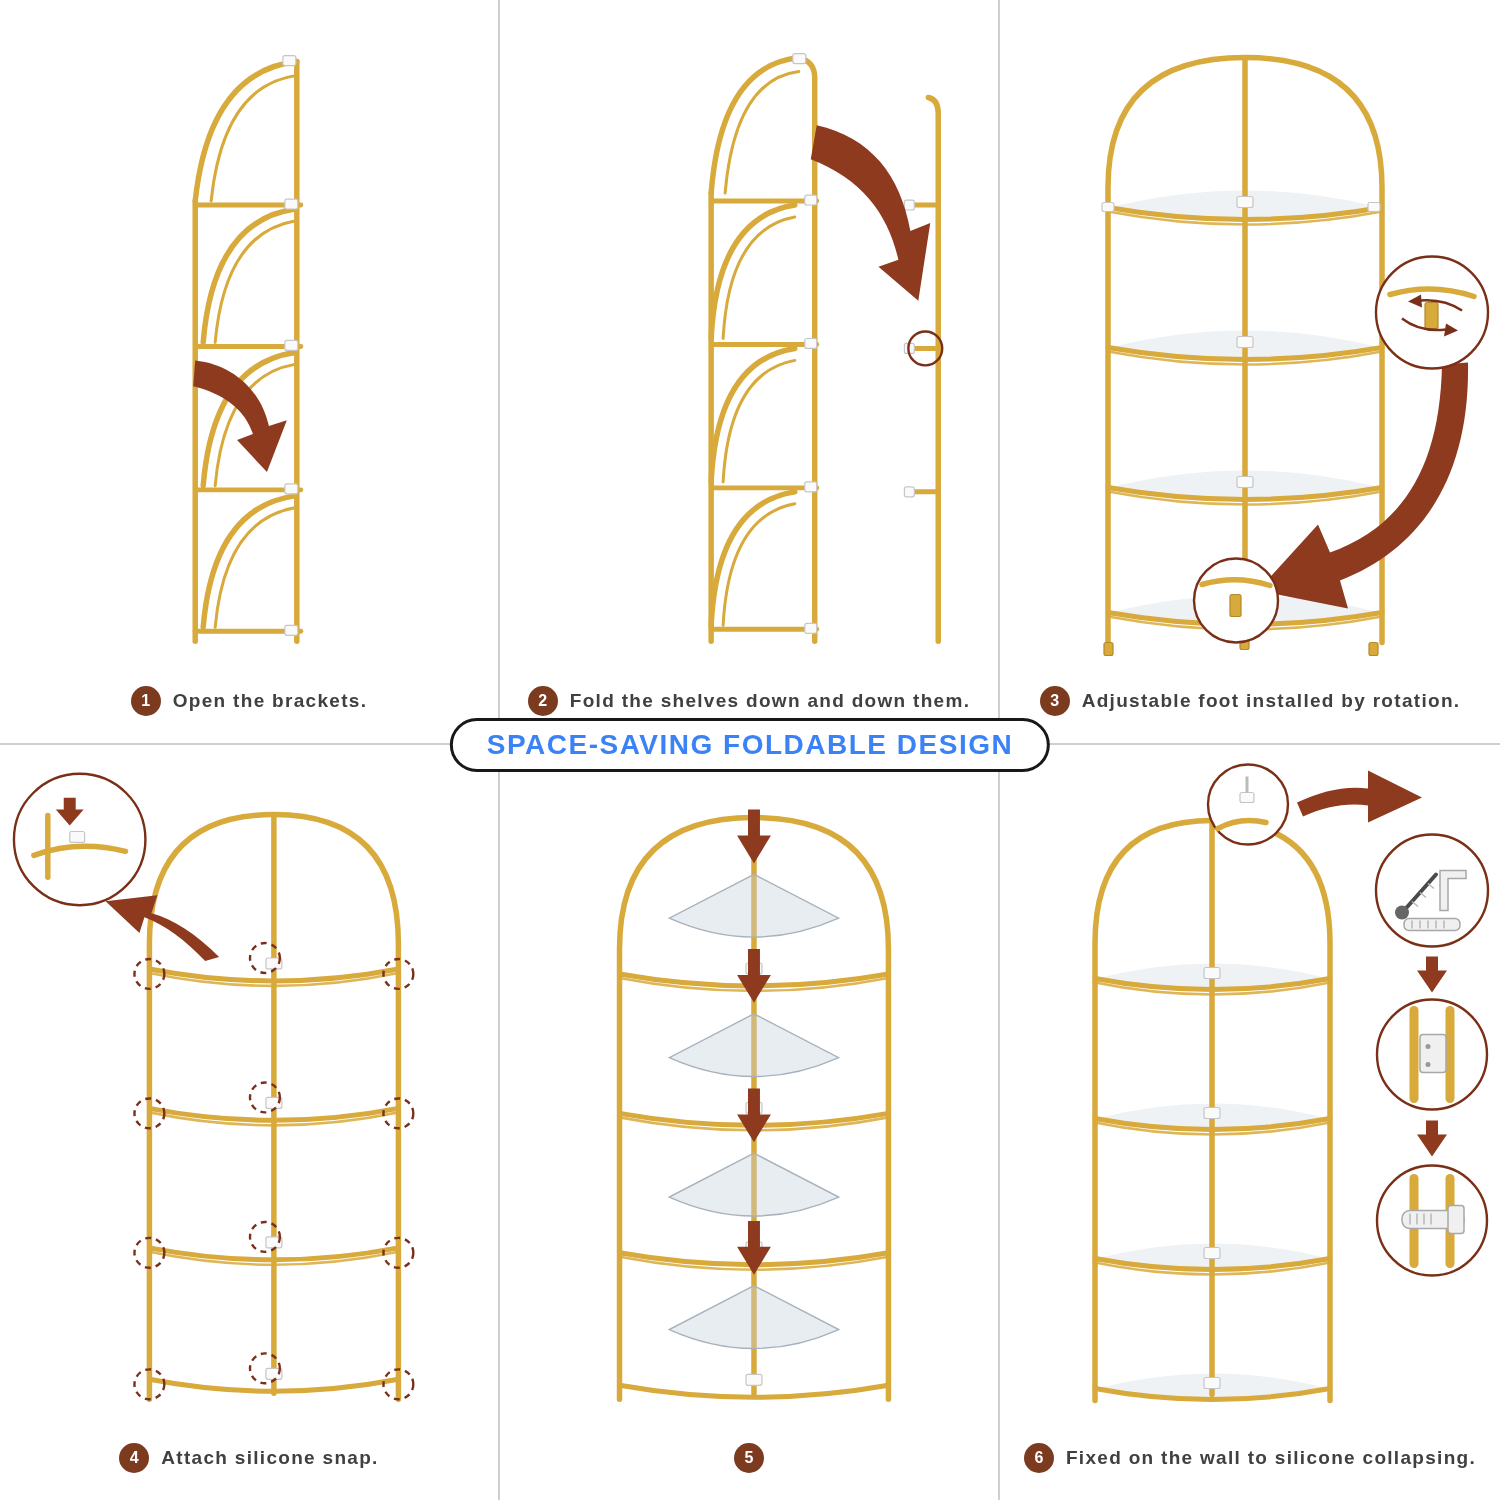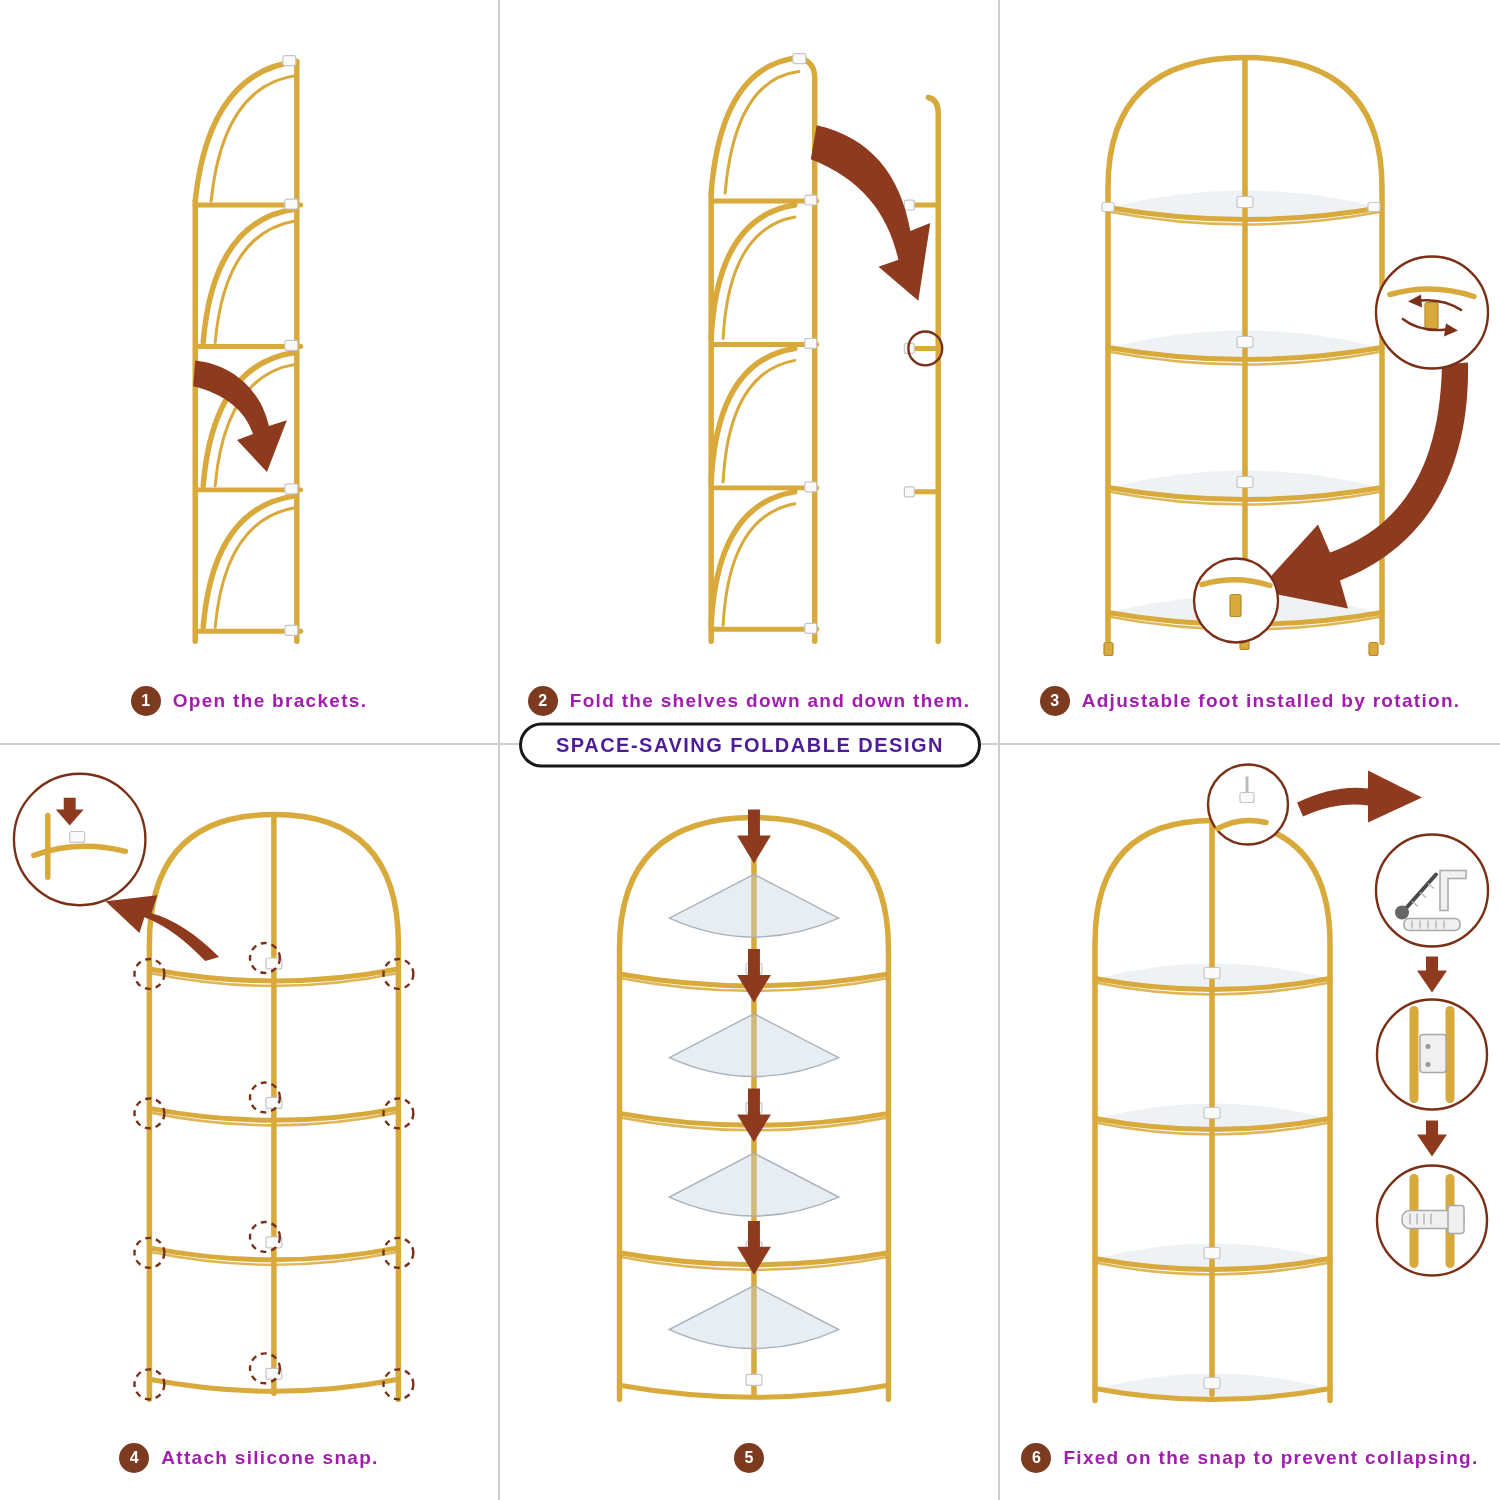--- a/index.html
+++ b/index.html
@@ -20,29 +20,29 @@
   .stage{flex:1 1 auto;display:flex;align-items:flex-start;justify-content:center;overflow:hidden;}
   .stage svg{width:100%;height:100%;}
   .caption{height:72px;display:flex;align-items:center;justify-content:center;gap:12px;padding:0 8px 6px 8px;}
   .badge{
     width:30px;height:30px;border-radius:50%;
     background:#7C3A1F;color:#fff;
     display:flex;align-items:center;justify-content:center;
     font-size:16px;font-weight:700;flex:0 0 auto;
   }
   .cap-label{
-    font-size:19px;font-weight:700;color:#a21caf;
+    font-size:19px;font-weight:700;color:#404040;
     letter-spacing:1.3px;white-space:nowrap;
   }
   .banner{
     position:absolute;left:50%;top:745px;transform:translate(-50%,-50%);
     background:#fff;border:3px solid #181818;border-radius:36px;
     padding:8px 34px;z-index:6;white-space:nowrap;
   }
-  .banner span{font-size:20px;font-weight:800;letter-spacing:1.5px;color:#4c1d95;}
+  .banner span{font-size:28px;font-weight:800;letter-spacing:1.5px;color:#3b82f6;}
   
   .tube{fill:none;stroke:#D8A93B;stroke-width:5.5;stroke-linecap:round;}
   .tube-thin{fill:none;stroke:#D8A93B;stroke-width:3;stroke-linecap:round;}
   .bar{fill:none;stroke:#D8A93B;stroke-width:5;stroke-linecap:round;}
   .rim{fill:none;stroke:#D8A93B;stroke-width:2.6;stroke-linecap:round;opacity:.85;}
   .clip{fill:#fafafa;stroke:#c6c6c6;stroke-width:1.2;}
   .arrowfill{fill:#8E3A1F;stroke:none;}
   .dashc{fill:none;stroke:#7A2F17;stroke-width:2.4;stroke-dasharray:6 5;}
   .zoomc{fill:#ffffff;stroke:#7A2F17;stroke-width:2.4;}
   .hlc{fill:none;stroke:#7A2F17;stroke-width:2.4;}
@@ -346,21 +346,21 @@
           <line class="hwtick" x1="410" y1="455" x2="410" y2="466"></line>
           <line class="hwtick" x1="417" y1="455" x2="417" y2="466"></line>
           <line class="hwtick" x1="424" y1="455" x2="424" y2="466"></line>
           <line class="hwtick" x1="431" y1="455" x2="431" y2="466"></line>
           <rect class="hw" x="448" y="447" width="16" height="28" rx="3"></rect>
         </g>
       </svg>
     </div>
     <div class="caption">
       <span class="badge">6</span>
-      <span class="cap-label">Fixed on the snap to prevent collapsing.</span>
+      <span class="cap-label">Fixed on the wall to silicone collapsing.</span>
     </div>
   </div>
 
   <div class="banner">
     <span>SPACE-SAVING FOLDABLE DESIGN</span>
   </div>
 
 </div>
 
 </body></html>

